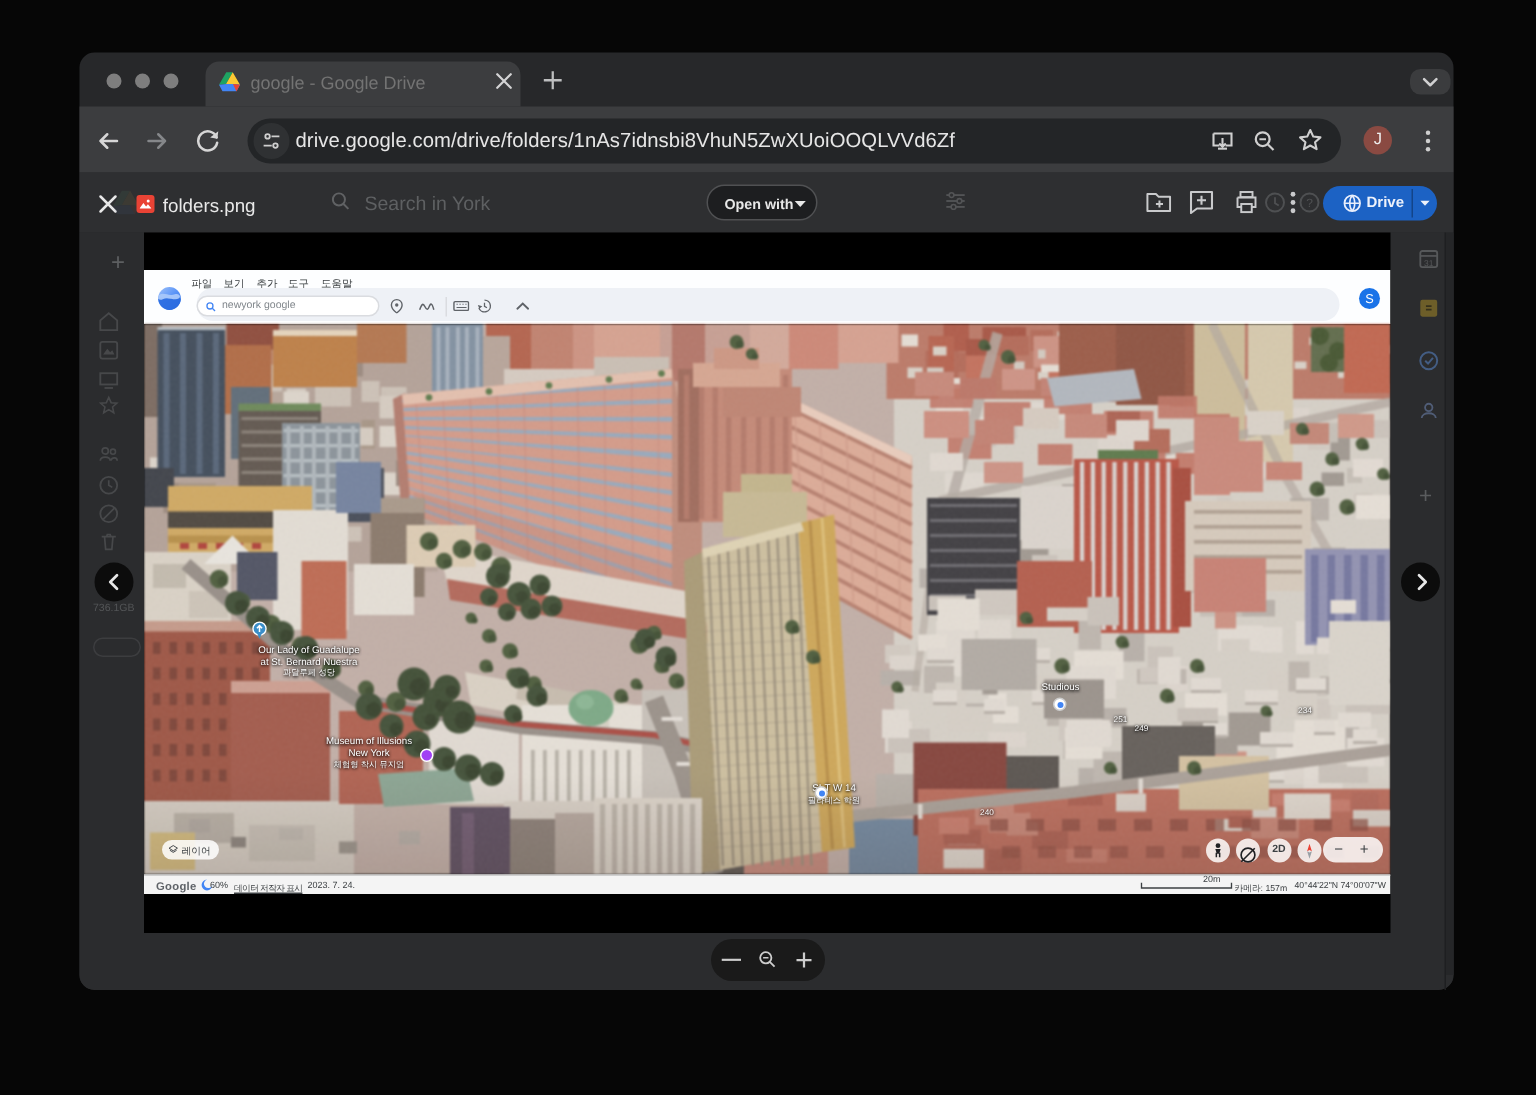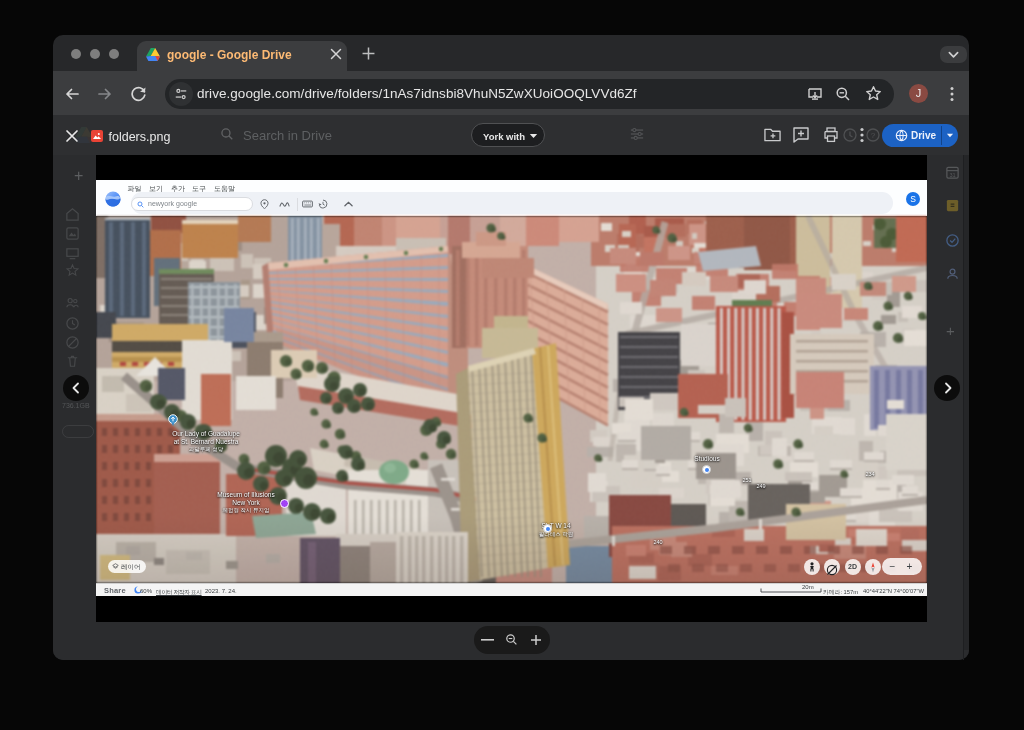--- a/index.html
+++ b/index.html
@@ -9,21 +9,21 @@
 <div class="a" style="left:71px;top:49px;width:10px;height:10px;border-radius:50%;background:#7e7e7e;"></div>
 <div class="a" style="left:90px;top:49px;width:10px;height:10px;border-radius:50%;background:#7e7e7e;"></div>
 <div class="a" style="left:109px;top:49px;width:10px;height:10px;border-radius:50%;background:#7e7e7e;"></div>
 <div class="a" style="left:137px;top:41px;width:210px;height:30px;background:#3c3d3f;border-radius:9px 9px 0 0;"></div>
 <svg class="a" style="left:146px;top:48px;" width="14" height="13" viewBox="0 0 24 22">
     <path d="M8.3 0 L15.7 0 L8.05 13.5 L0 14.5 Z" fill="#1ea362"></path>
     <path d="M15.7 0 L24 14.5 L15.95 13.5 L8.05 13.5 L15.7 0" fill="#fcc934"></path>
     <path d="M0 14.5 L8.05 13.5 L15.95 13.5 L24 14.5 L19.9 22 L4.1 22 Z" fill="#4285f4"></path>
     <path d="M24 14.5 L19.9 22 L15.95 13.5 Z" fill="#ea4335"></path>
   </svg>
-<div class="a" style="left:167px;top:47.5px;font-size:12px;color:#fdba74;font-weight:bold;">google - Google Drive</div>
+<div class="a" style="left:167px;top:47.5px;font-size:12px;color:#737373;">google - Google Drive</div>
 <svg class="a" style="left:330px;top:48px;" width="12" height="12" viewBox="0 0 12 12">
     <path d="M1.5 1.5 L10.5 10.5 M10.5 1.5 L1.5 10.5" stroke="#d4d4d5" stroke-width="1.5" stroke-linecap="round"></path>
   </svg>
 <svg class="a" style="left:362px;top:47px;" width="13" height="13" viewBox="0 0 12 12">
     <path d="M6 0.5 V11.5 M0.5 6 H11.5" stroke="#bdbebf" stroke-width="1.4"></path>
   </svg>
 <div class="a" style="left:940px;top:46px;width:27px;height:17px;border-radius:7px;background:#3b3c3e;"></div>
 <svg class="a" style="left:948px;top:51px;" width="11" height="8" viewBox="0 0 12 8">
     <path d="M1.5 1.5 L6 6 L10.5 1.5" stroke="#d0d0d1" stroke-width="1.8" fill="none" stroke-linecap="round" stroke-linejoin="round"></path>
   </svg>
@@ -82,33 +82,33 @@
 <div class="a" style="left:91px;top:130px;width:12px;height:12px;border-radius:2px;background:#e94335;"></div>
 <svg class="a" style="left:93px;top:132px;" width="8" height="8" viewBox="0 0 8 8">
     <path d="M0 7 L2.6 3.4 L4.4 5.6 L5.6 4.2 L8 7 Z" fill="#fff"></path>
     <circle cx="5.8" cy="2" r="1" fill="#fff"></circle>
   </svg>
 <div class="a" style="left:108.5px;top:129.5px;font-size:12.5px;color:#e9e9e9;">folders.png</div>
 <svg class="a" style="left:220px;top:127px;opacity:.55;" width="14" height="14" viewBox="0 0 16 16">
     <circle cx="6.8" cy="6.8" r="4.6" stroke="#8a8c8e" stroke-width="1.5" fill="none"></circle>
     <line x1="10.3" y1="10.3" x2="14" y2="14" stroke="#8a8c8e" stroke-width="1.5"></line>
   </svg>
-<div class="a" style="left:243px;top:128px;font-size:13px;color:#5e6062;">Search in Drive</div>
+<div class="a" style="left:243px;top:128px;font-size:13px;color:#5e6062;">Search in York</div>
 <svg class="a" style="left:630px;top:127px;opacity:.4;" width="14" height="14" viewBox="0 0 16 16">
     <g stroke="#8a8c8e" stroke-width="1.4" fill="none">
       <line x1="1" y1="3.5" x2="15" y2="3.5"></line>
       <line x1="1" y1="8" x2="15" y2="8"></line>
       <line x1="1" y1="12.5" x2="15" y2="12.5"></line>
     </g>
     <circle cx="5" cy="3.5" r="1.8" fill="#2e2f31" stroke="#8a8c8e" stroke-width="1.2"></circle>
     <circle cx="11" cy="8" r="1.8" fill="#2e2f31" stroke="#8a8c8e" stroke-width="1.2"></circle>
     <circle cx="6.5" cy="12.5" r="1.8" fill="#2e2f31" stroke="#8a8c8e" stroke-width="1.2"></circle>
   </svg>
 <div class="a" style="left:471px;top:123px;width:74px;height:24px;border-radius:12px;background:#1d1e20;border:1px solid #505153;"></div>
-<div class="a" style="left:483px;top:130.5px;font-size:9.5px;font-weight:bold;color:#e8e8e8;">York with</div>
+<div class="a" style="left:483px;top:130.5px;font-size:9.5px;font-weight:bold;color:#e8e8e8;">Open with</div>
 <svg class="a" style="left:529px;top:133px;" width="9" height="6" viewBox="0 0 9 6">
     <path d="M0.8 1 L4.5 5 L8.2 1 Z" fill="#e8e8e8"></path>
   </svg>
 <svg class="a" style="left:764px;top:127px;" width="17" height="16" viewBox="0 0 18 16">
     <path d="M1 2 H7 L9 4 H17 V14 H1 Z" stroke="#c9cacc" stroke-width="1.4" fill="none" stroke-linejoin="round"></path>
     <path d="M9.5 6.5 V11.5 M7 9 H12" stroke="#c9cacc" stroke-width="1.4"></path>
   </svg>
 <svg class="a" style="left:793px;top:127px;" width="16" height="16" viewBox="0 0 16 16">
     <path d="M1 1 H15 V12 H5 L1 15 Z" stroke="#c9cacc" stroke-width="1.4" fill="none" stroke-linejoin="round"></path>
     <path d="M8 3.5 V9.5 M5 6.5 H11" stroke="#c9cacc" stroke-width="1.4"></path>
@@ -1098,21 +1098,21 @@
       <circle cx="244" cy="194" r="3" fill="#34422c"></circle>
       <circle cx="272" cy="188" r="7" fill="#3f5036"></circle>
       <circle cx="274" cy="190" r="4" fill="#34422c"></circle>
       <circle cx="230" cy="182" r="6" fill="#3f5036"></circle>
       <circle cx="232" cy="184" r="3" fill="#34422c"></circle>
       <rect x="140" y="160" width="40" height="34" fill="#e8e4dc"></rect>
       <rect x="0" y="0" width="831" height="367" fill="#b08a74" opacity="0.05"></rect>
       <rect x="0" y="0" width="831" height="367" filter="url(#nz)"></rect>
     </svg>
     <div class="a" style="left:0;top:428px;width:831px;height:13px;background:#f4f4f4;border-top:0.5px solid #d0d0d0;"></div>
-    <div class="a" style="left:8px;top:430.5px;font-size:7.5px;font-weight:bold;color:#5f6368;letter-spacing:0.2px;">Share</div>
+    <div class="a" style="left:8px;top:430.5px;font-size:7.5px;font-weight:bold;color:#5f6368;letter-spacing:0.2px;">Google</div>
     <svg class="a" style="left:38px;top:431px;" width="8" height="8" viewBox="0 0 10 10">
       <path d="M5 0.5 A4.5 4.5 0 1 0 9.5 5 A3.6 3.6 0 1 1 5 0.5 Z" fill="#4285f4"></path>
     </svg>
     <div class="a" style="left:44px;top:432.5px;font-size:6px;color:#3c4043;">60%</div>
     <div class="a" style="left:60px;top:432.5px;font-size:5.8px;letter-spacing:-0.4px;color:#3c4043;text-decoration:underline;white-space:nowrap;">데이터 저작자 표시</div>
     <div class="a" style="left:109px;top:432.5px;font-size:6px;color:#3c4043;white-space:nowrap;">2023. 7. 24.</div>
     <svg class="a" style="left:664px;top:433px;" width="62" height="5" viewBox="0 0 62 5">
       <path d="M1 0.5 V4 H61 V0.5" stroke="#3c4043" stroke-width="0.9" fill="none"></path>
     </svg>
     <div class="a" style="left:706px;top:428.5px;font-size:6px;color:#3c4043;">20m</div>

